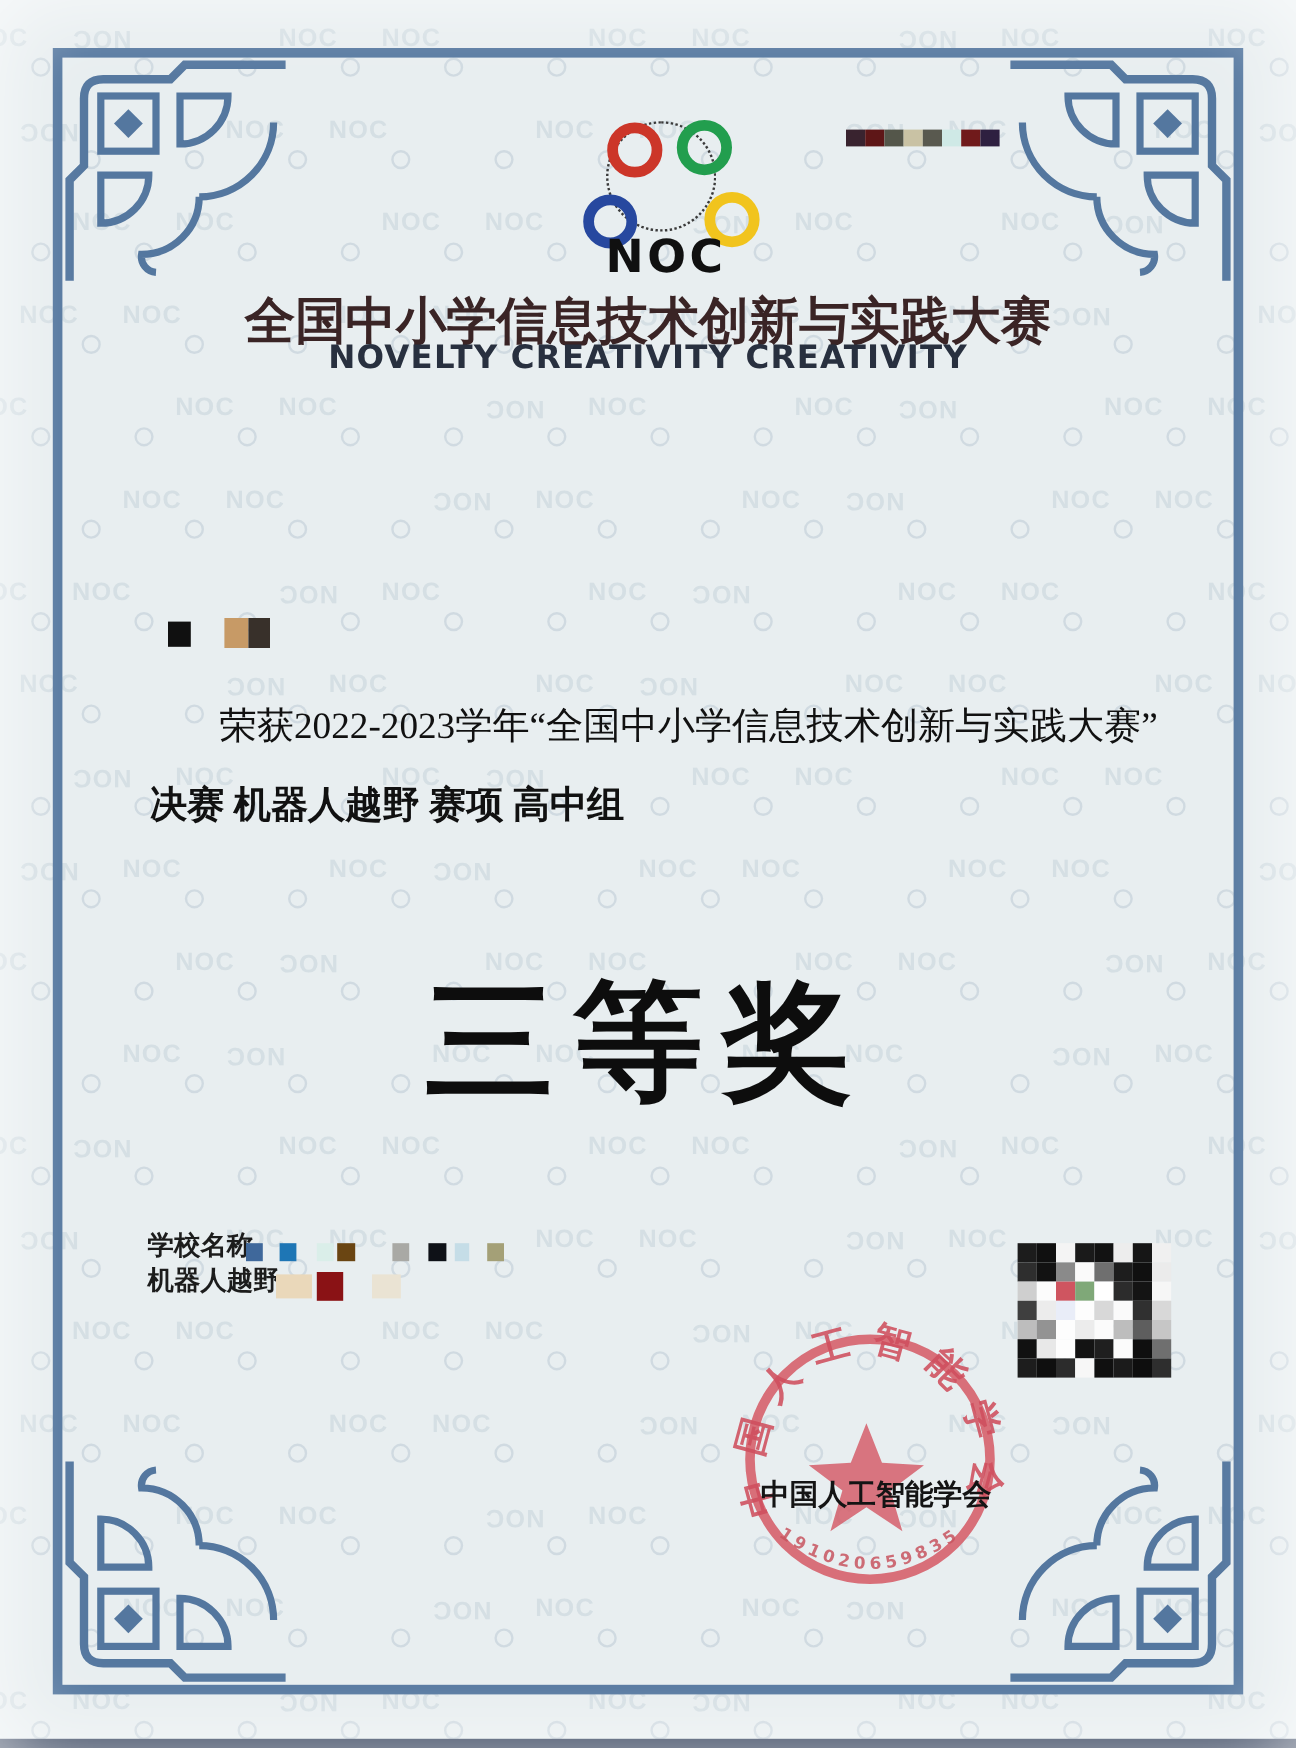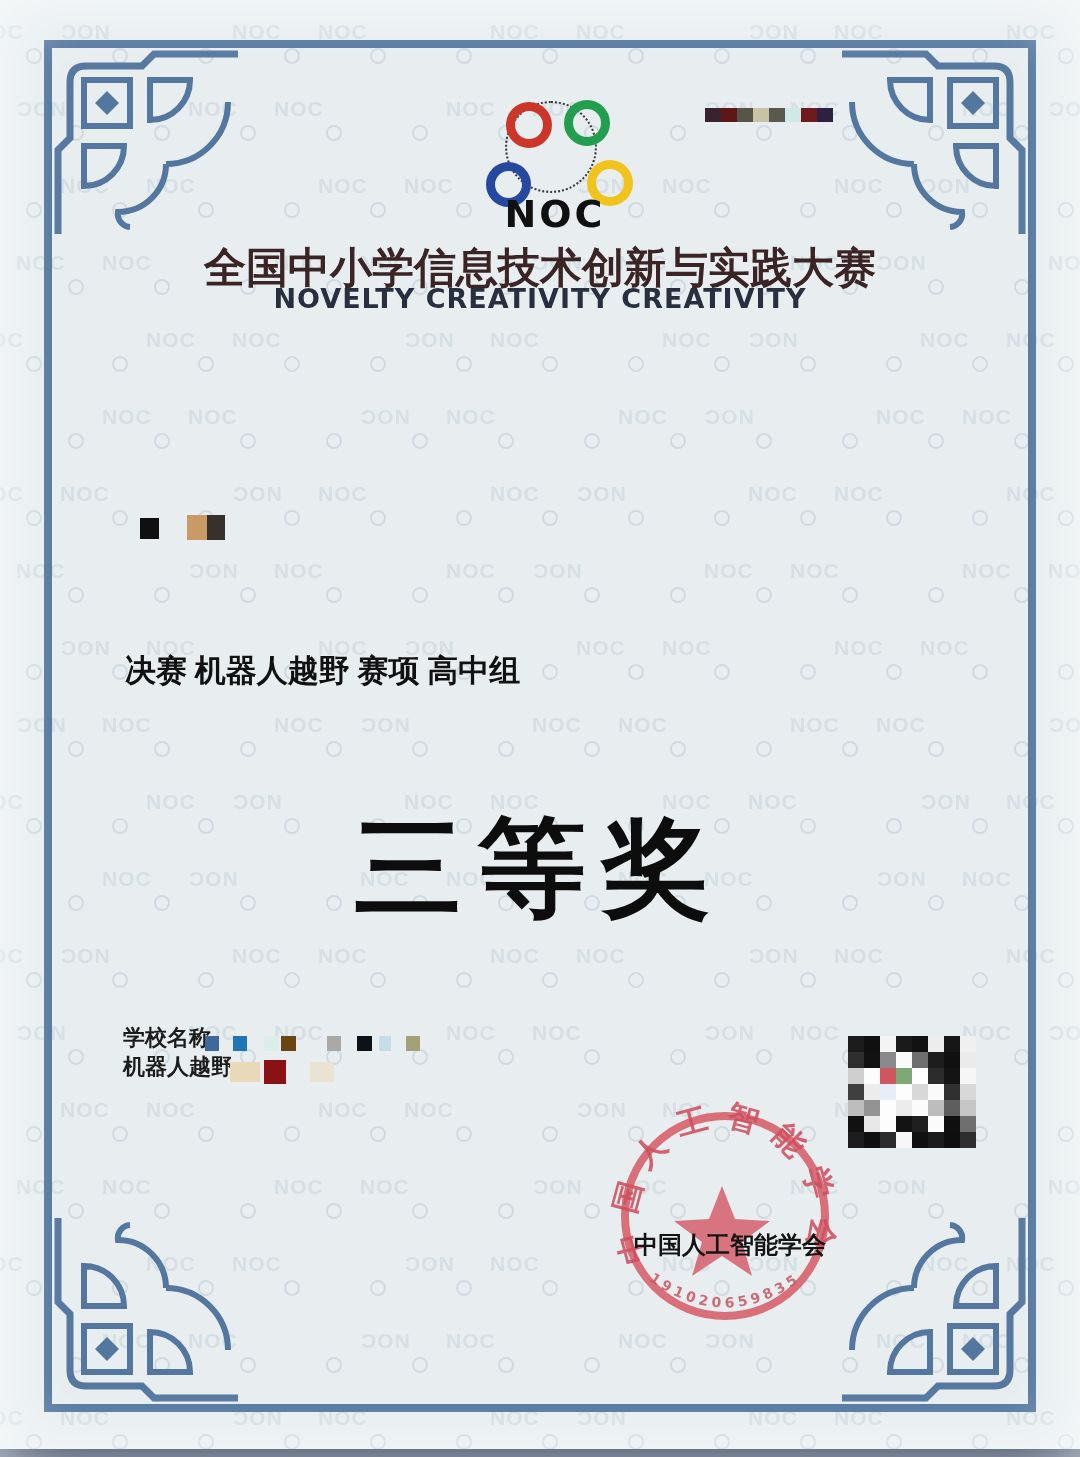--- a/index.html
+++ b/index.html
@@ -535,20 +535,21 @@
   <div class="logo-circle"></div>
   <div class="ring red"></div>
   <div class="ring green"></div>
   <div class="ring blue"></div>
   <div class="ring yellow"></div>
   <div class="logo-text">NOC</div>
 
   <div class="title-cn">全国中小学信息技术创新与实践大赛</div>
   <div class="title-en">NOVELTY CREATIVITY CREATIVITY</div>
 
+  <div class="award-line1">荣获2022-2023学年“全国中小学信息技术创新与实践大赛”</div>
   <div class="award-line2">决赛 机器人越野 赛项 高中组</div>
   <div class="prize">三等奖</div>
 
   <div class="field-label school-label">学校名称</div>
   <div class="field-label advisor-label">机器人越野：</div>
 
   <div class="blocks-layer">
       <div class="blk" style="left: 705px; top: 108px; width: 16px; height: 14px; background: rgb(57, 35, 47);"></div>
       <div class="blk" style="left: 721px; top: 108px; width: 16px; height: 14px; background: rgb(94, 22, 23);"></div>
       <div class="blk" style="left: 737px; top: 108px; width: 16px; height: 14px; background: rgb(84, 86, 74);"></div>

